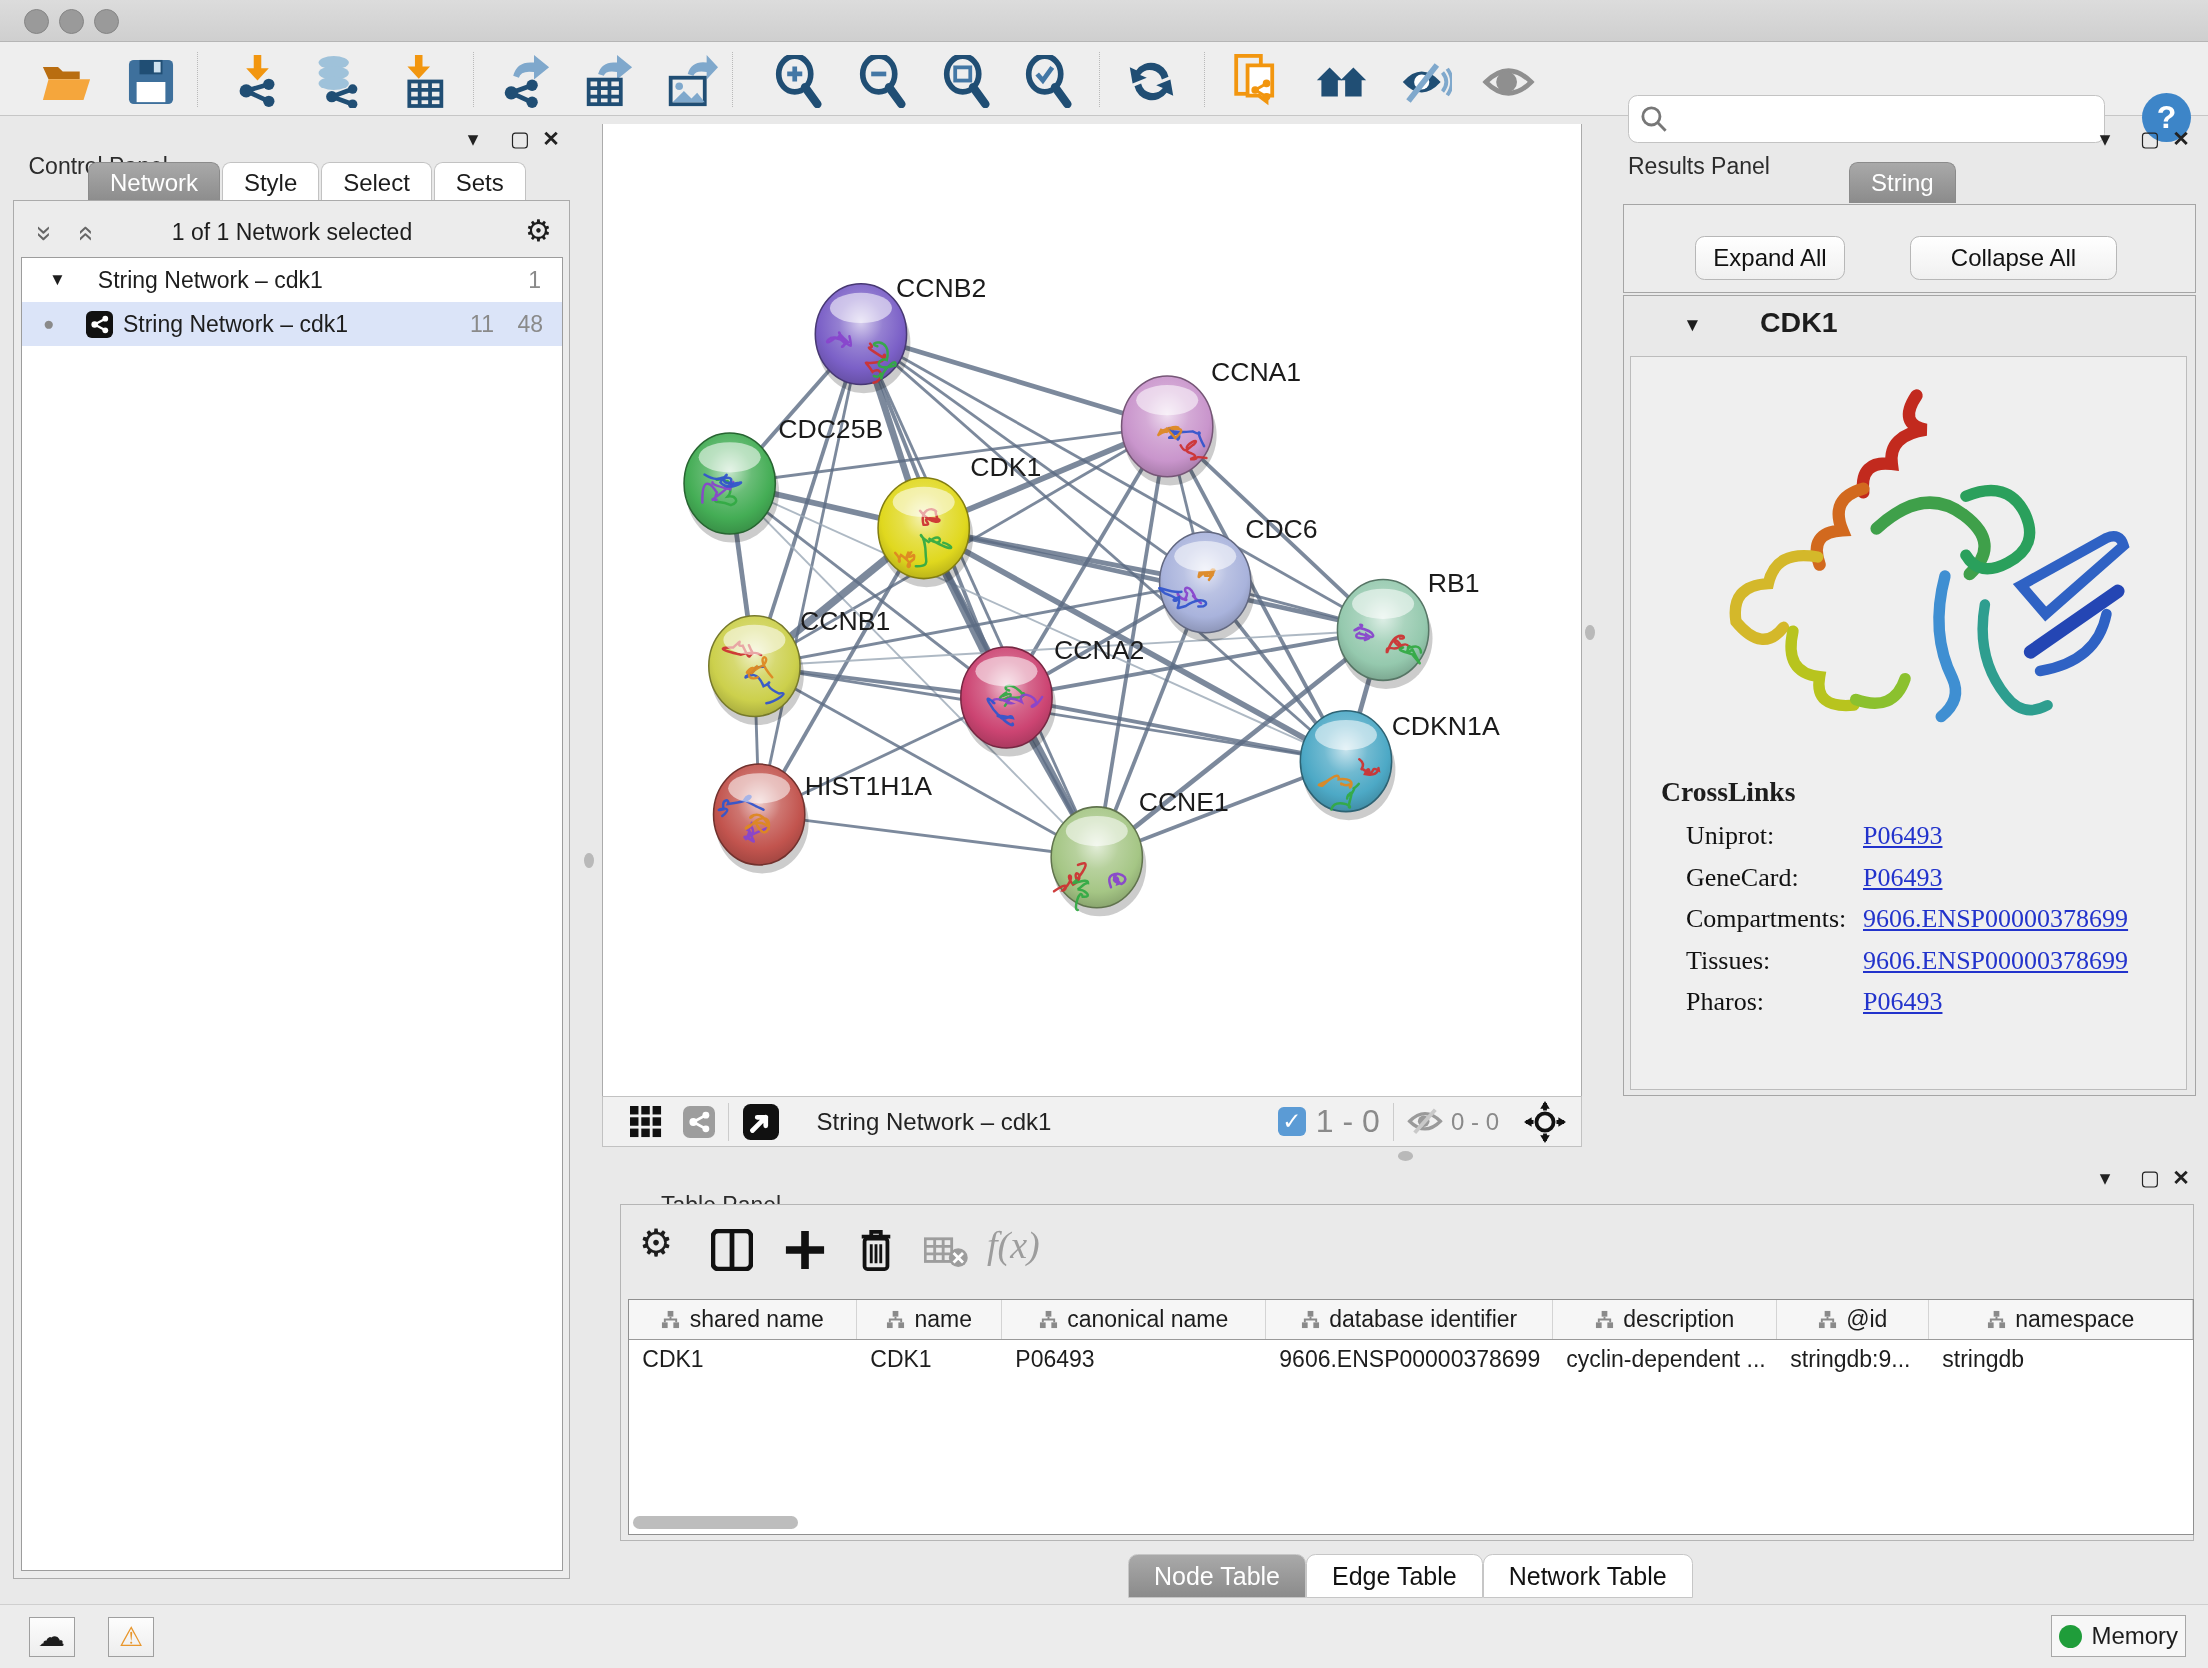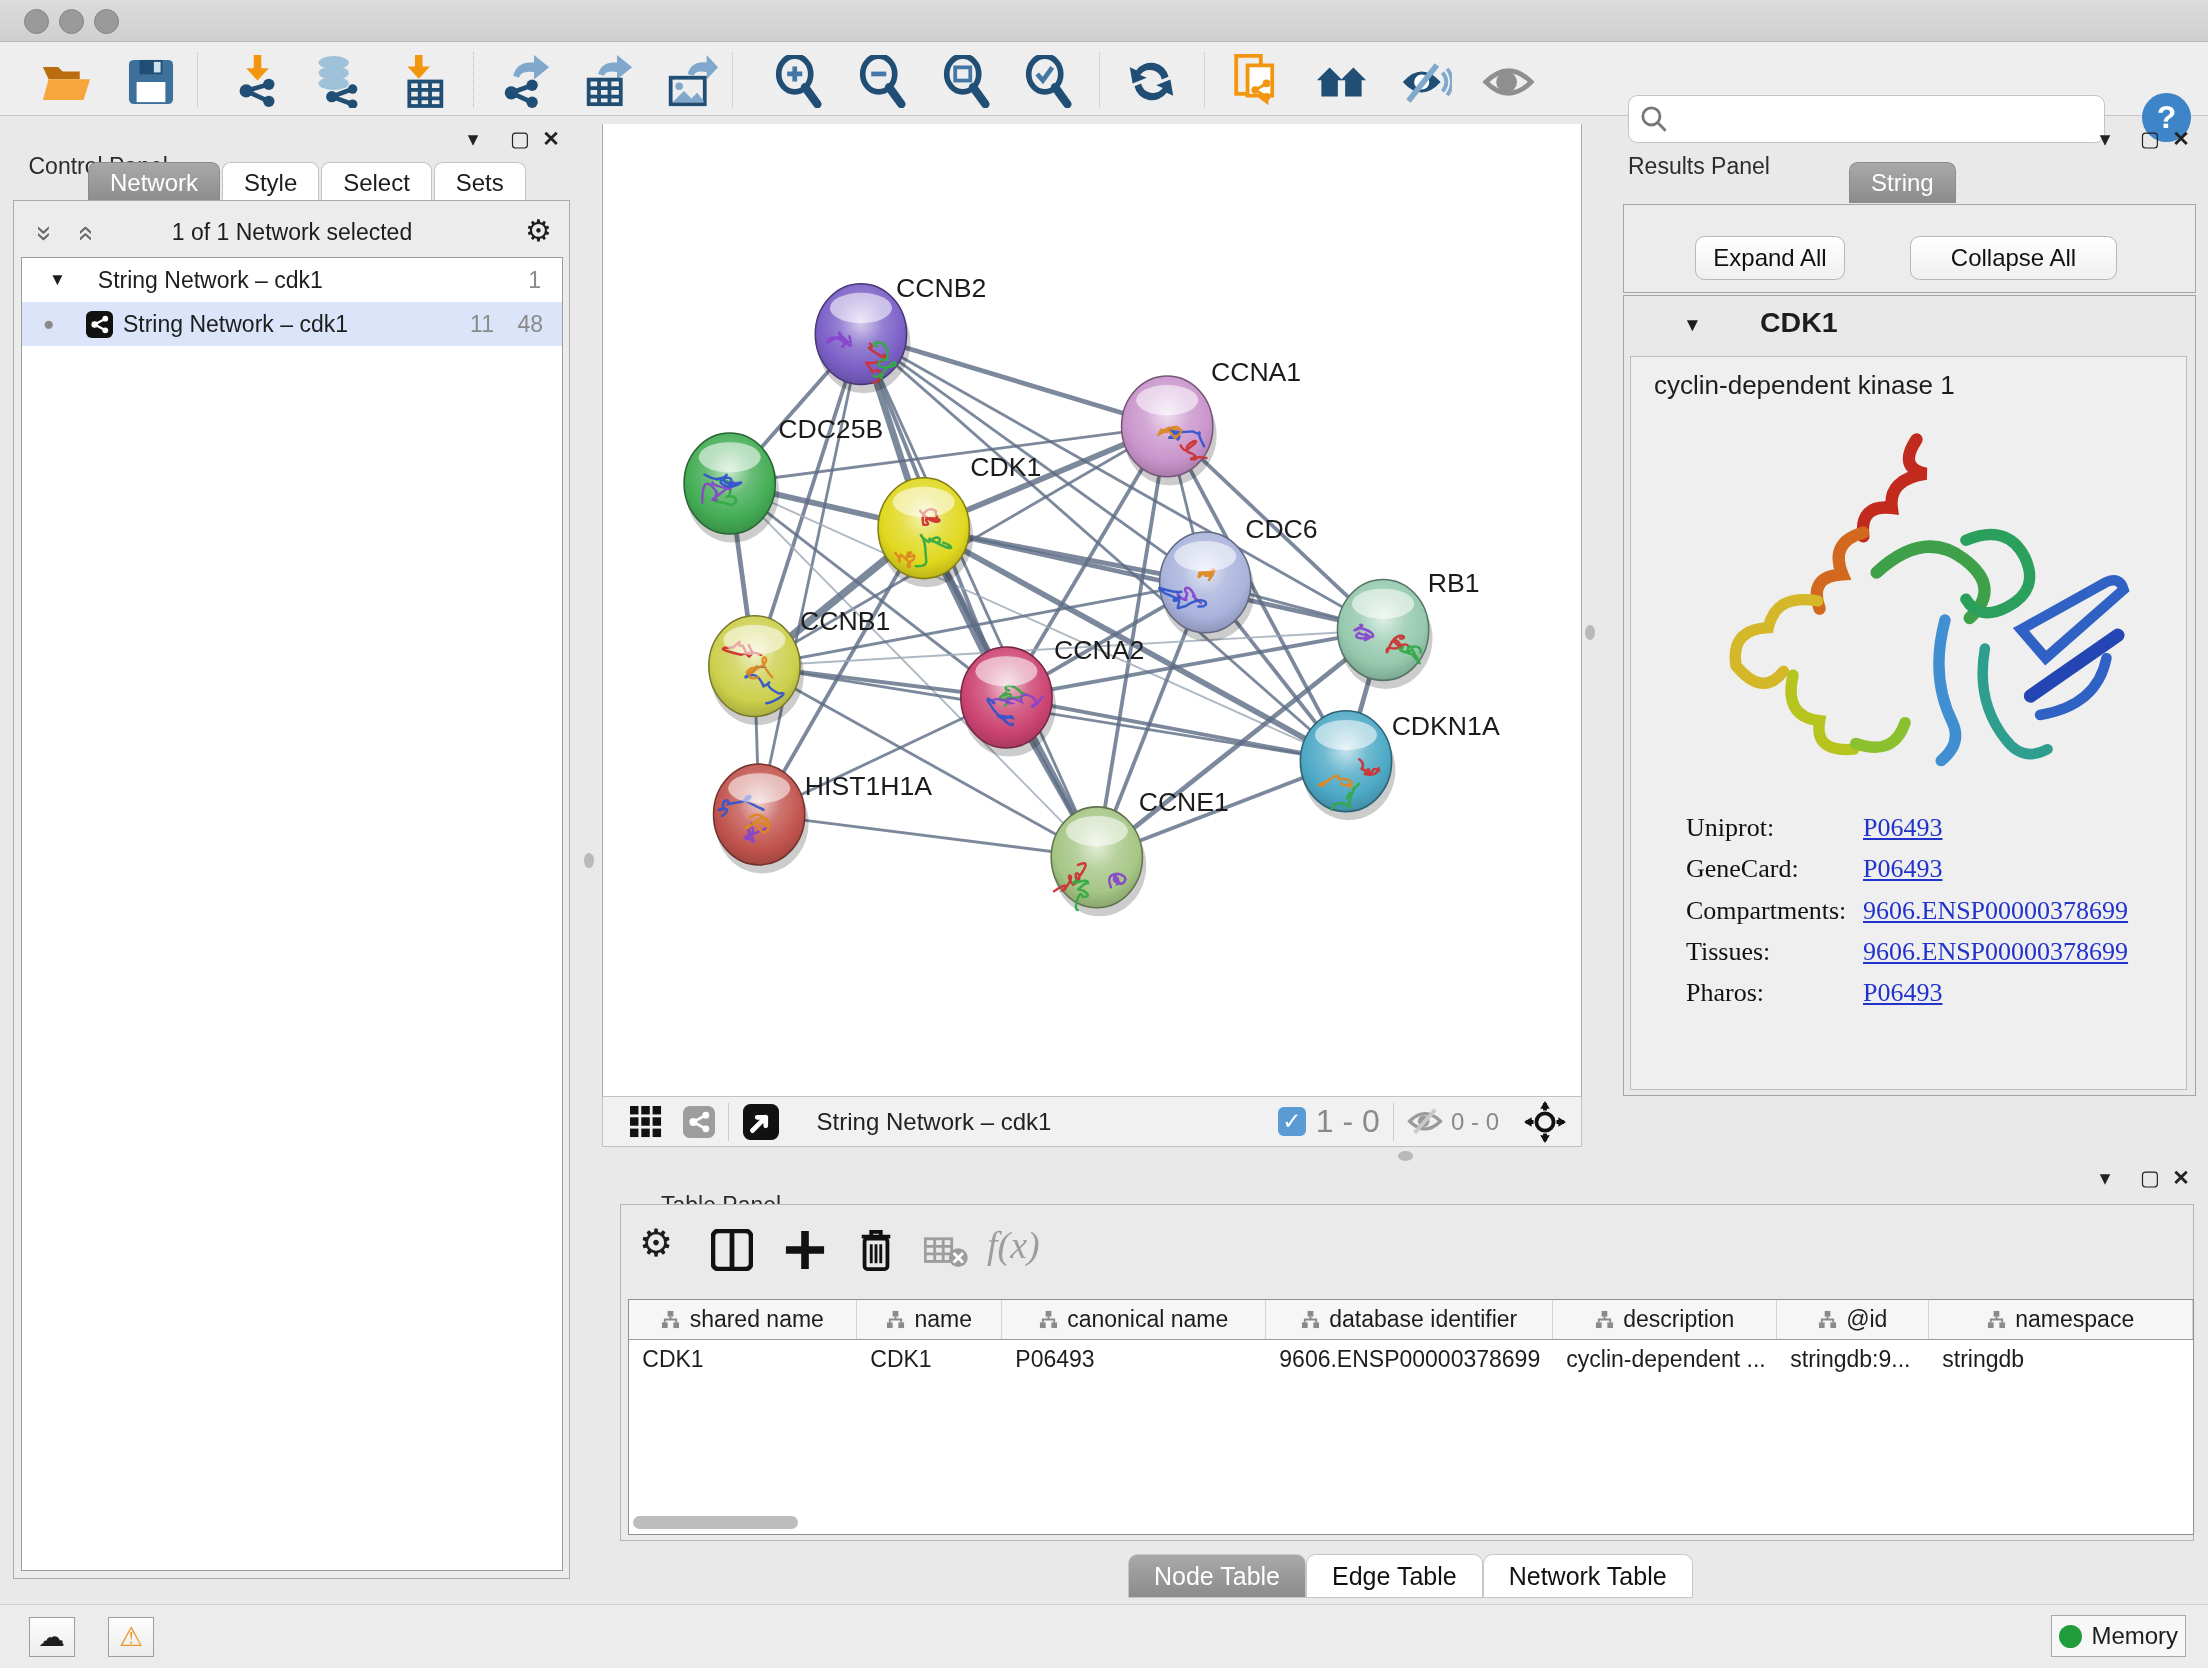--- a/index.html
+++ b/index.html
@@ -554,37 +554,37 @@
 <div class="abs" style="left:1849px; top:162px">
   <span class="tab sel">String</span>
 </div>
 <div class="abs rp-box1"></div>
 <div class="abs rp-btn" style="left:1695px; width:150px">Expand All</div>
 <div class="abs rp-btn" style="left:1910px; width:207px">Collapse All</div>
 <div class="abs rp-box2"></div>
 <div class="abs" style="left:1683px; top:314px; font-size:19px">▼</div>
 <div class="abs" style="left:1760px; top:306px; font-size:28.5px; font-weight:bold">CDK1</div>
 <div class="abs rp-inner">
-  <div style="margin:13.3px 0 0 23px; font-size:26px">cyclin-dependent kinase 1</div>
   <svg width="533" height="399" viewBox="0 0 560 420" style="margin-top:9.5px">
     <g fill="none" stroke-linecap="round">
       <path d="M300 30 q-20 30 10 36 q-40 6 -36 36 q-34 -4 -30 30" stroke="#c22a1e" stroke-width="13"></path>
       <path d="M244 128 q-36 10 -22 44 q-36 2 -24 36" stroke="#d2691e" stroke-width="13"></path>
       <path d="M196 200 q-44 -8 -52 28 q-40 2 -34 40 q28 34 50 6" stroke="#d4b82a" stroke-width="12"></path>
       <path d="M170 278 q-10 44 28 48 q-6 34 36 30" stroke="#b8c41e" stroke-width="12"></path>
       <path d="M236 350 q40 14 52 -22" stroke="#8bc12e" stroke-width="12"></path>
       <path d="M258 170 q50 -46 92 -14 q40 30 6 62" stroke="#3fa04a" stroke-width="13"></path>
       <path d="M352 136 q44 -18 62 18 q16 34 -18 52 q-30 16 -44 -8" stroke="#2aa05c" stroke-width="12"></path>
       <path d="M372 250 q-10 56 22 96 q18 24 44 10" stroke="#2e9e8f" stroke-width="11"></path>
       <path d="M330 220 q-16 60 8 108 q10 22 -12 40" stroke="#3f8fd2" stroke-width="12"></path>
       <path d="M410 230 L500 180 q14 -6 18 8 L436 260 Z" stroke="#2f62c4" stroke-width="11"></path>
       <path d="M420 300 L512 236" stroke="#2446b4" stroke-width="14"></path>
       <path d="M430 320 q60 -10 70 -60" stroke="#2f62c4" stroke-width="11"></path>
     </g>
   </svg>
+  <div class="serif" style="margin:7.6px 0 13.3px 30px; font-size:27.6px; font-weight:bold">CrossLinks</div>
   <div id="xl-rows" style="margin-left:55px" class="serif">
       <div class="xl-row">
         <span class="xl-label">Uniprot:</span>
         <a class="xl-link" href="#">P06493</a>
       </div>
       <div class="xl-row">
         <span class="xl-label">GeneCard:</span>
         <a class="xl-link" href="#">P06493</a>
       </div>
       <div class="xl-row">

